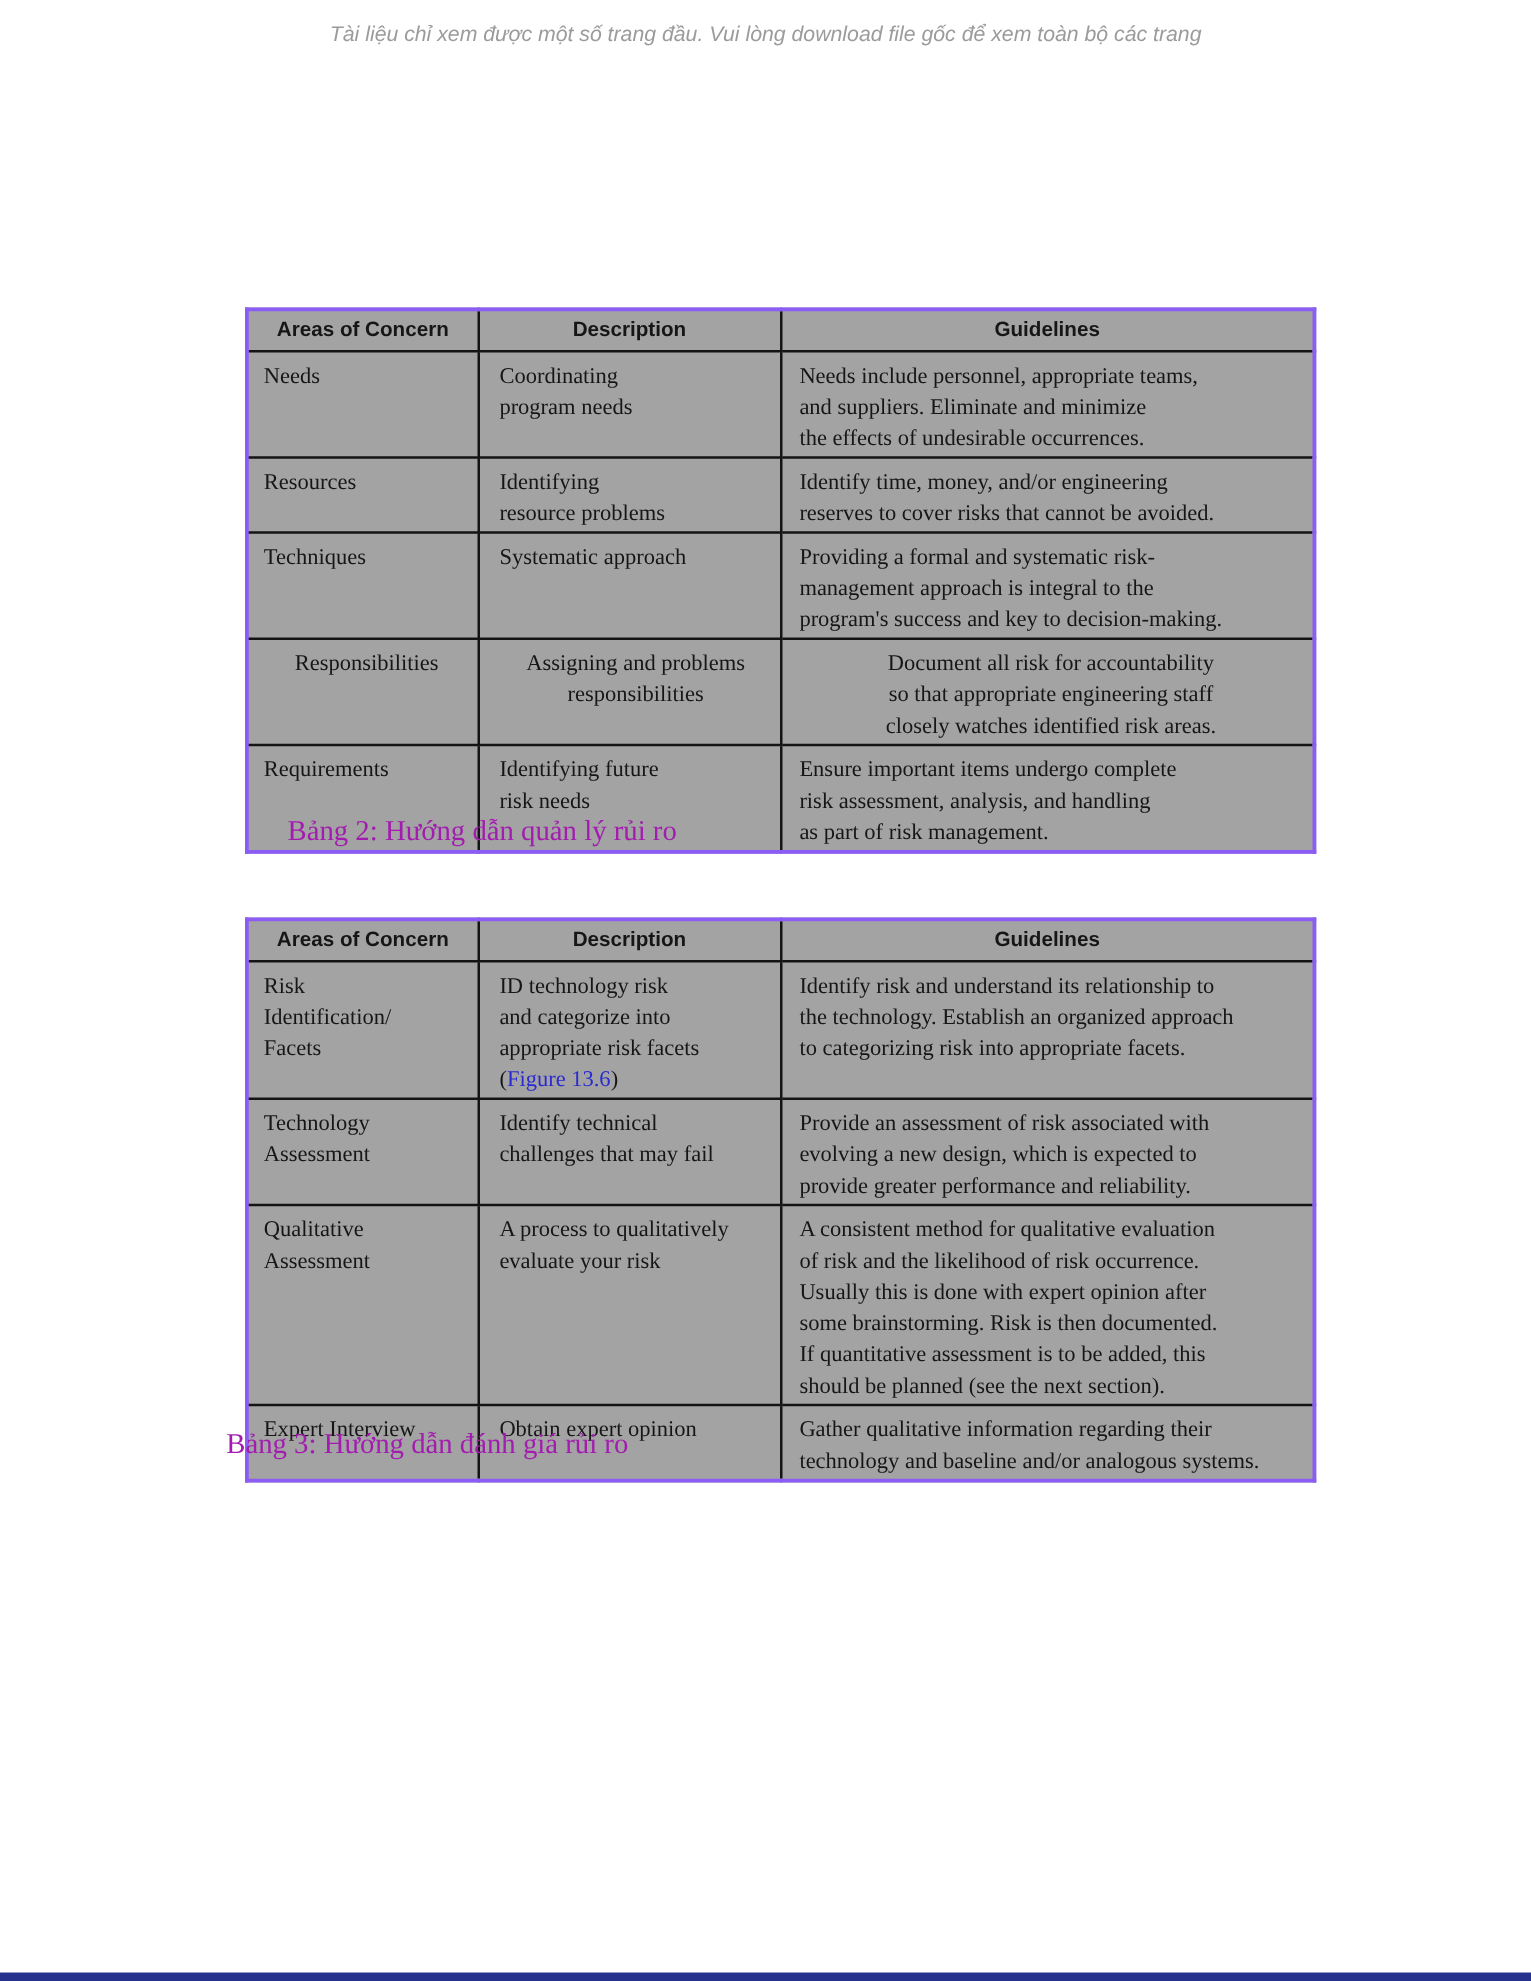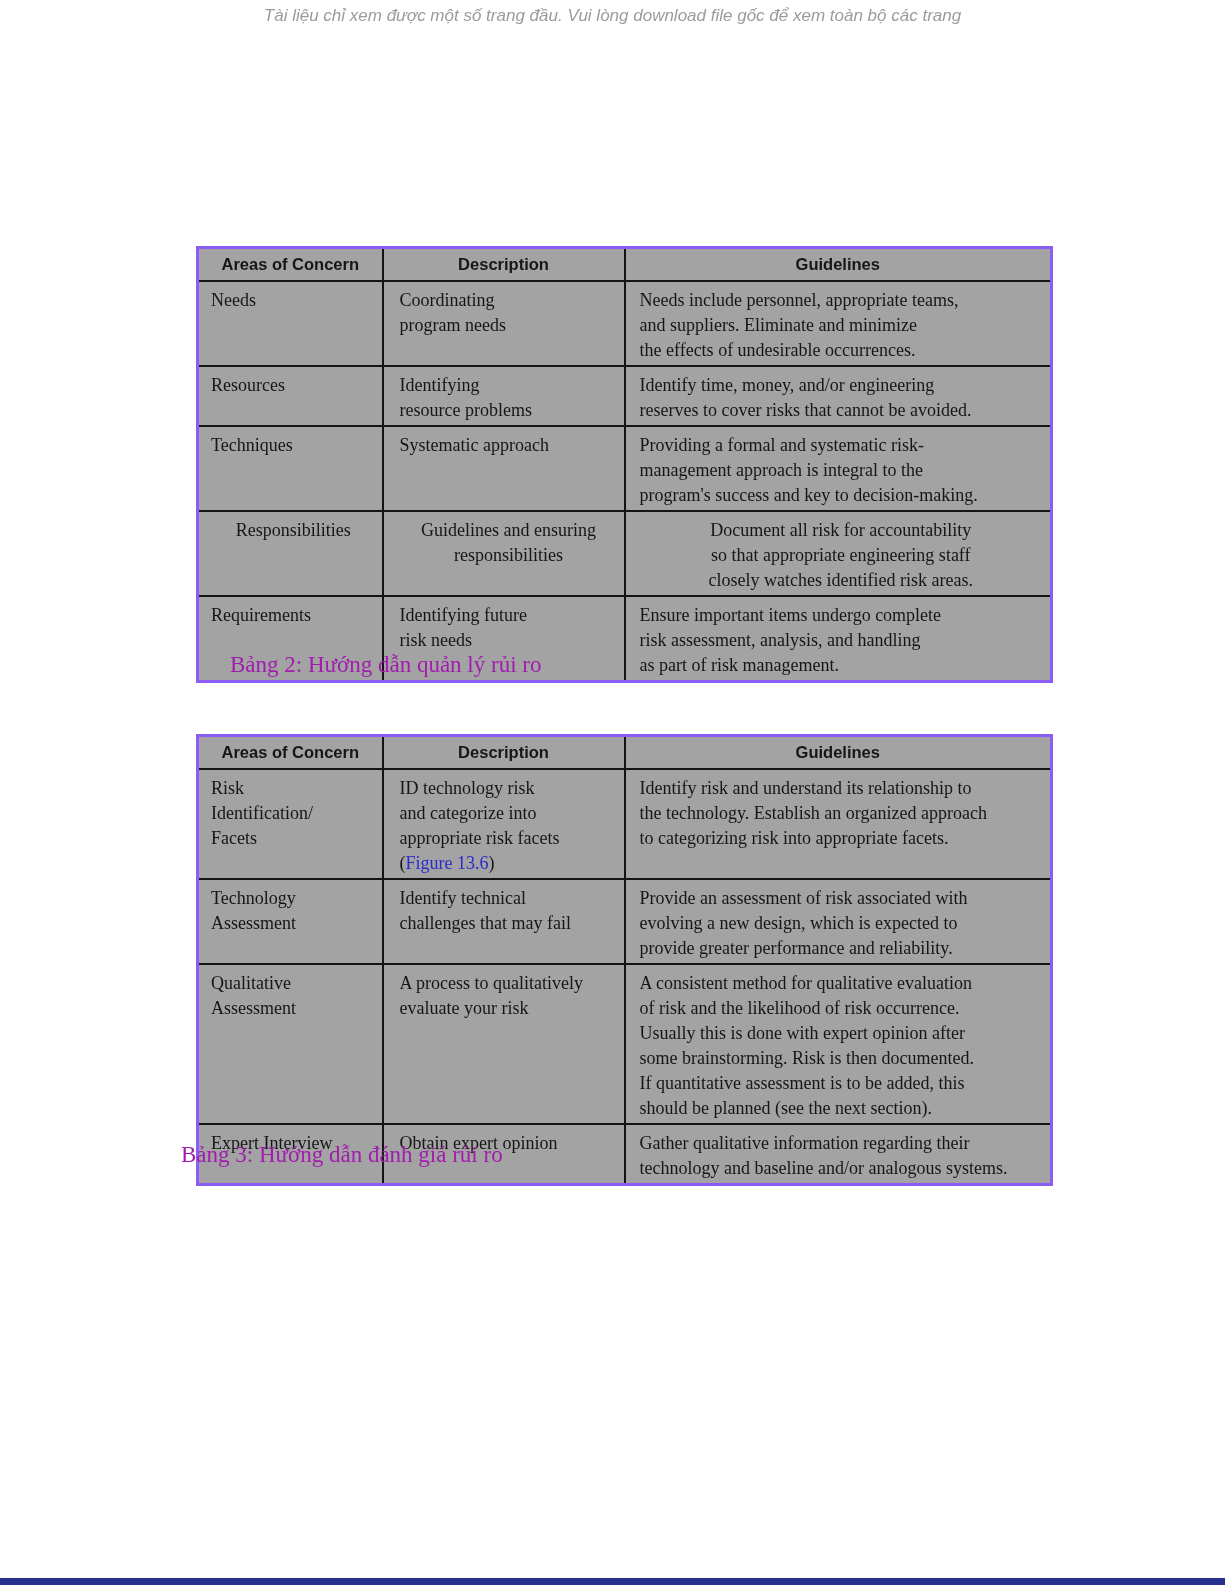--- a/index.html
+++ b/index.html
@@ -6,21 +6,21 @@
   body {
     width: 1225px; height: 1585px;
     background: #ffffff;
     position: relative;
     overflow: hidden;
     font-family: "Liberation Serif", serif;
     color: #161616;
   }
   .watermark {
     position: absolute;
-    top: 6px; left: 0; width: 1225px;
+    top: 18px; left: 0; width: 1225px;
     text-align: center;
     font-family: "Liberation Sans", sans-serif;
     font-style: italic;
     font-size: 17px;
     color: var(--watermark-text, #9b9b9b);
   }
   table.doc-table {
     position: absolute;
     left: 196px;
     border-collapse: collapse;
@@ -105,21 +105,21 @@
     </tr>
     <tr style="height:77px;">
       <td class="c-area preline">Techniques</td>
       <td class="c-description preline">Systematic approach</td>
       <td class="c-guidelines preline">Providing a formal and systematic risk-
 management approach is integral to the
 program's success and key to decision-making.</td>
     </tr>
     <tr style="height:76px;text-align:center;">
       <td class="c-area preline">Responsibilities</td>
-      <td class="c-description preline">Guidelines and ensuring
+      <td class="c-description preline">Assigning and problems
 responsibilities</td>
       <td class="c-guidelines preline">Document all risk for accountability
 so that appropriate engineering staff
 closely watches identified risk areas.</td>
     </tr>
     <tr style="height:79px;">
       <td class="c-area preline">Requirements</td>
       <td class="c-description preline">Identifying future
 risk needs</td>
       <td class="c-guidelines preline">Ensure important items undergo complete

